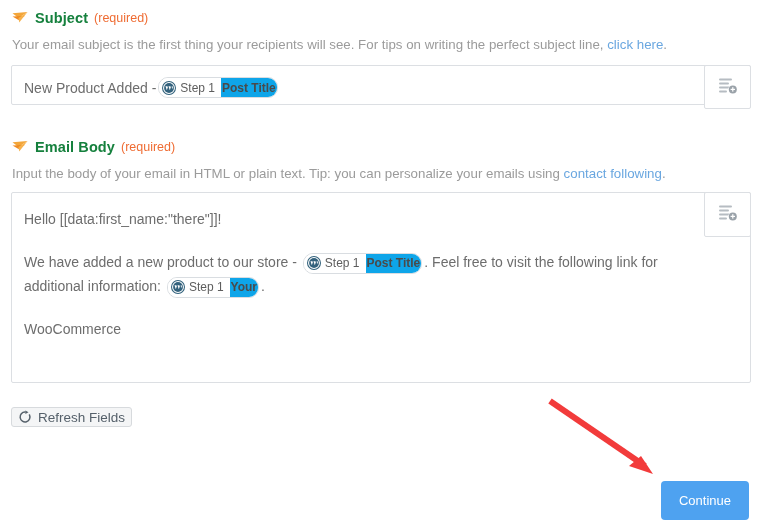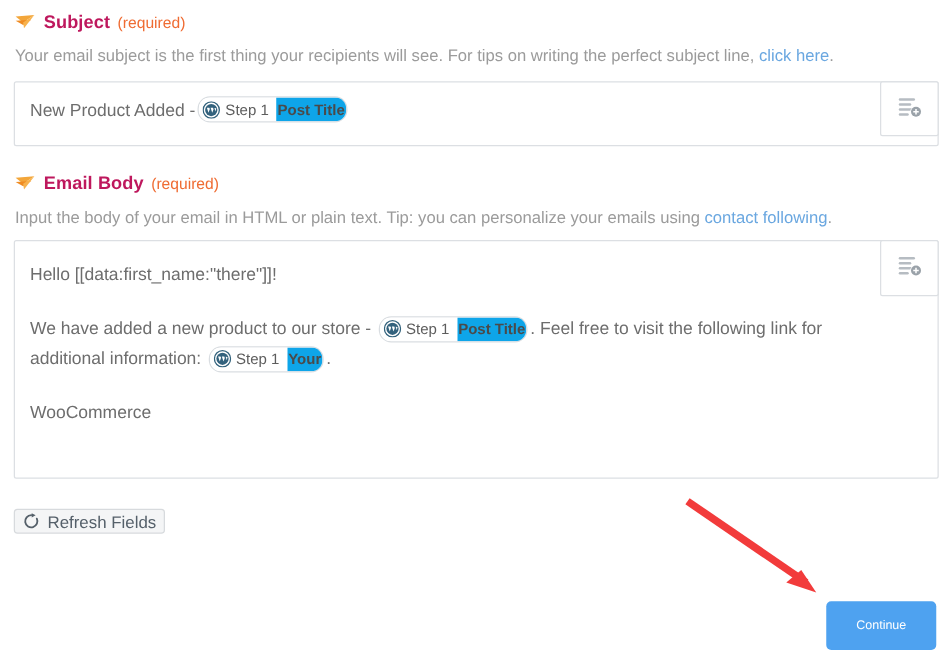--- a/index.html
+++ b/index.html
@@ -35,21 +35,21 @@
   .plane-icon {
     width: 16px;
     height: 14px;
     margin-right: 7px;
     display: inline-block;
     flex: none;
   }
   .field-title {
     font-size: 14.5px;
     font-weight: bold;
-    color: #be185d;
+    color: #15803d;
     letter-spacing: .1px;
   }
   .required-tag {
     font-size: 12.5px;
     color: #ef6c33;
     margin-left: 6px;
     font-weight: normal;
   }
 
   .field-desc {
@@ -176,21 +176,21 @@
   .btn-continue {
     position: absolute;
     box-sizing: border-box;
     display: flex;
     align-items: center;
     justify-content: center;
     background: #4ea2f0;
     border: none;
     border-radius: 4px;
     color: #ffffff;
-    font-size: 10px;
+    font-size: 13px;
     font-family: "Liberation Sans", sans-serif;
     cursor: pointer;
   }
 
   
   .arrow-annot {
     position: absolute;
     left: 535px;
     top: 390px;
     width: 135px;
@@ -212,21 +212,21 @@
       </svg>
     </span>
     <span class="field-title">Subject</span>
     <span class="required-tag">(required)</span>
   </div>
 
   <div class="field-desc" style="top:37px;">
     <span>Your email subject is the first thing your recipients will see. For tips on writing the perfect subject line, </span><a href="#">click here</a><span>.</span>
   </div>
 
-  <div class="inputbox" style="left:11px; top:65px; width:740px; height:52px;">
+  <div class="inputbox" style="left:11px; top:65px; width:740px; height:40px;">
     <div class="subject-line">
       <span>New Product Added - </span>
       <span class="pill">
         <span class="left">
           <span class="wp">
             <svg viewBox="0 0 16 16" width="14" height="14" xmlns="http://www.w3.org/2000/svg">
               <circle cx="8" cy="8" r="7.4" fill="#ffffff" stroke="#32627c" stroke-width="1.2"></circle>
               <circle cx="8" cy="8" r="5.6" fill="#33627d"></circle>
               <path d="M4.0 6.0 L5.5 10.6 L6.7 7.1 L6.2 6.0 Z M7.4 6.0 L8.9 10.6 L10.1 7.2 L9.6 6.0 Z M10.9 6.2 L11.9 9.3 L12.6 6.4 Z" fill="#ffffff"></path>
             </svg>

